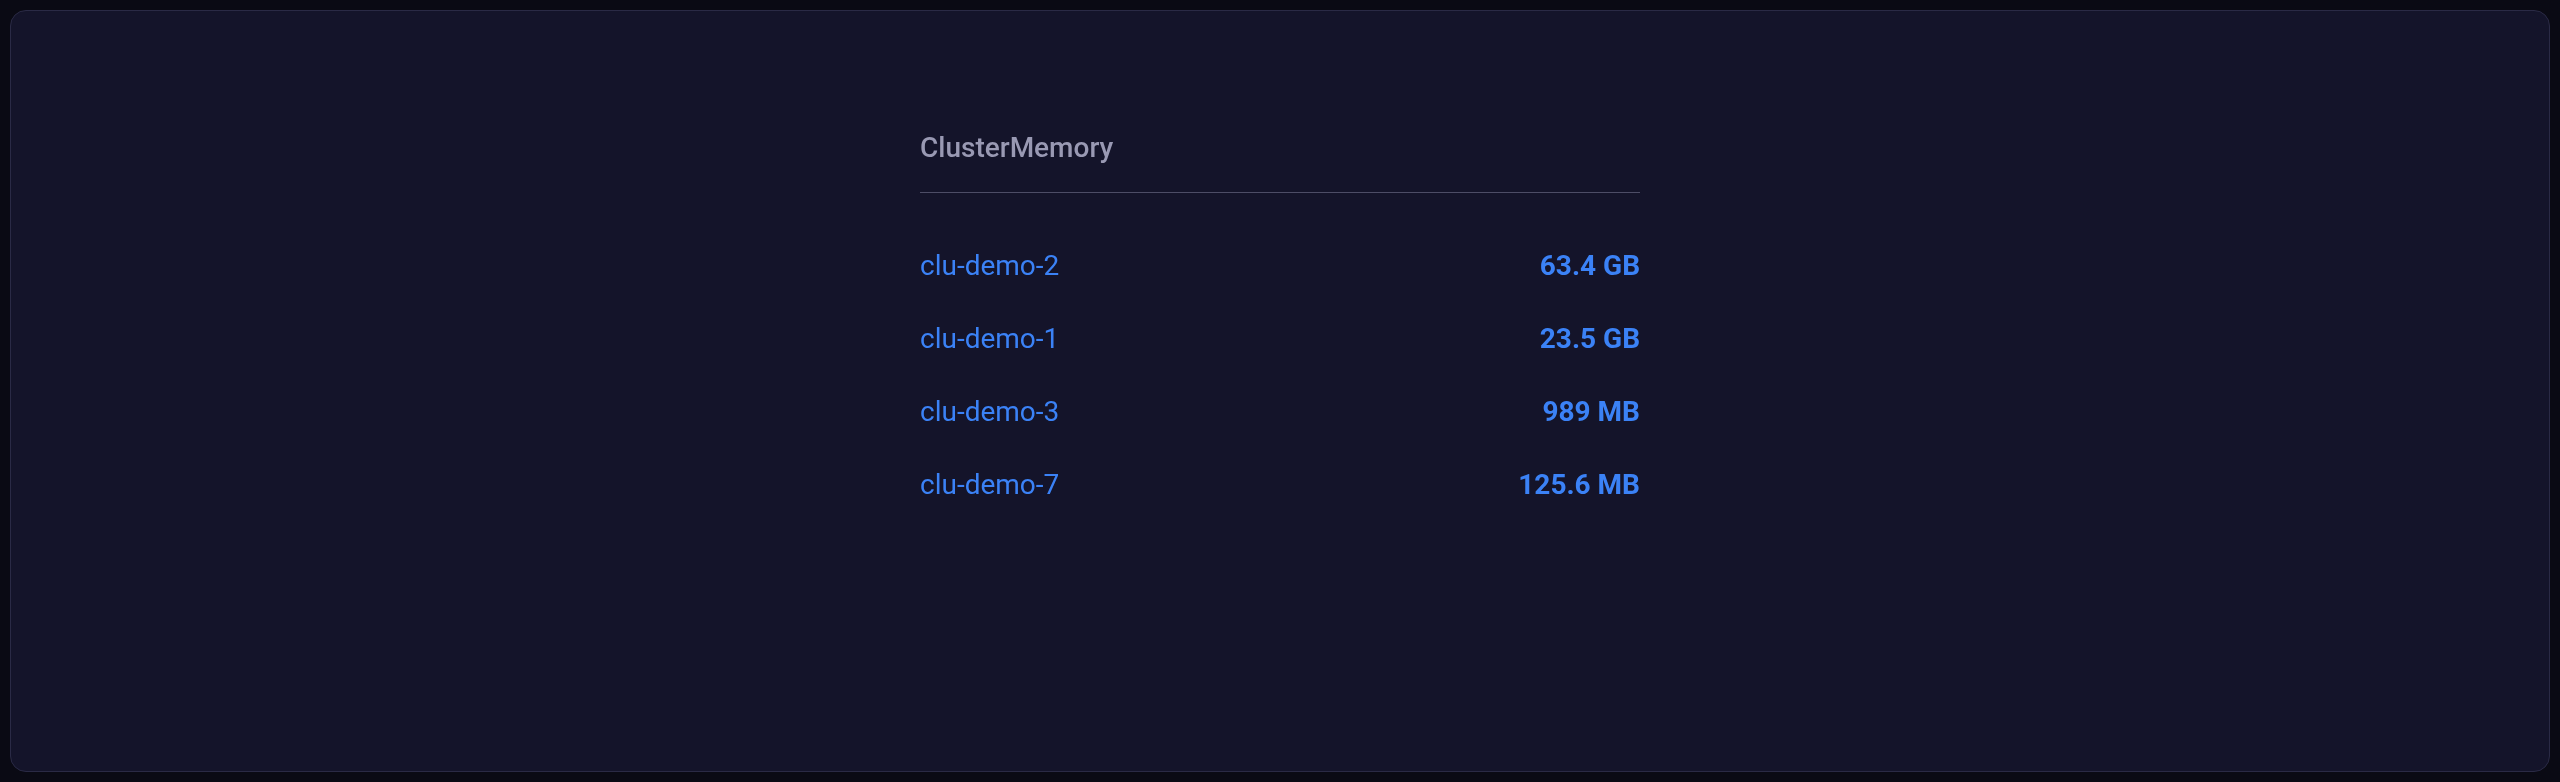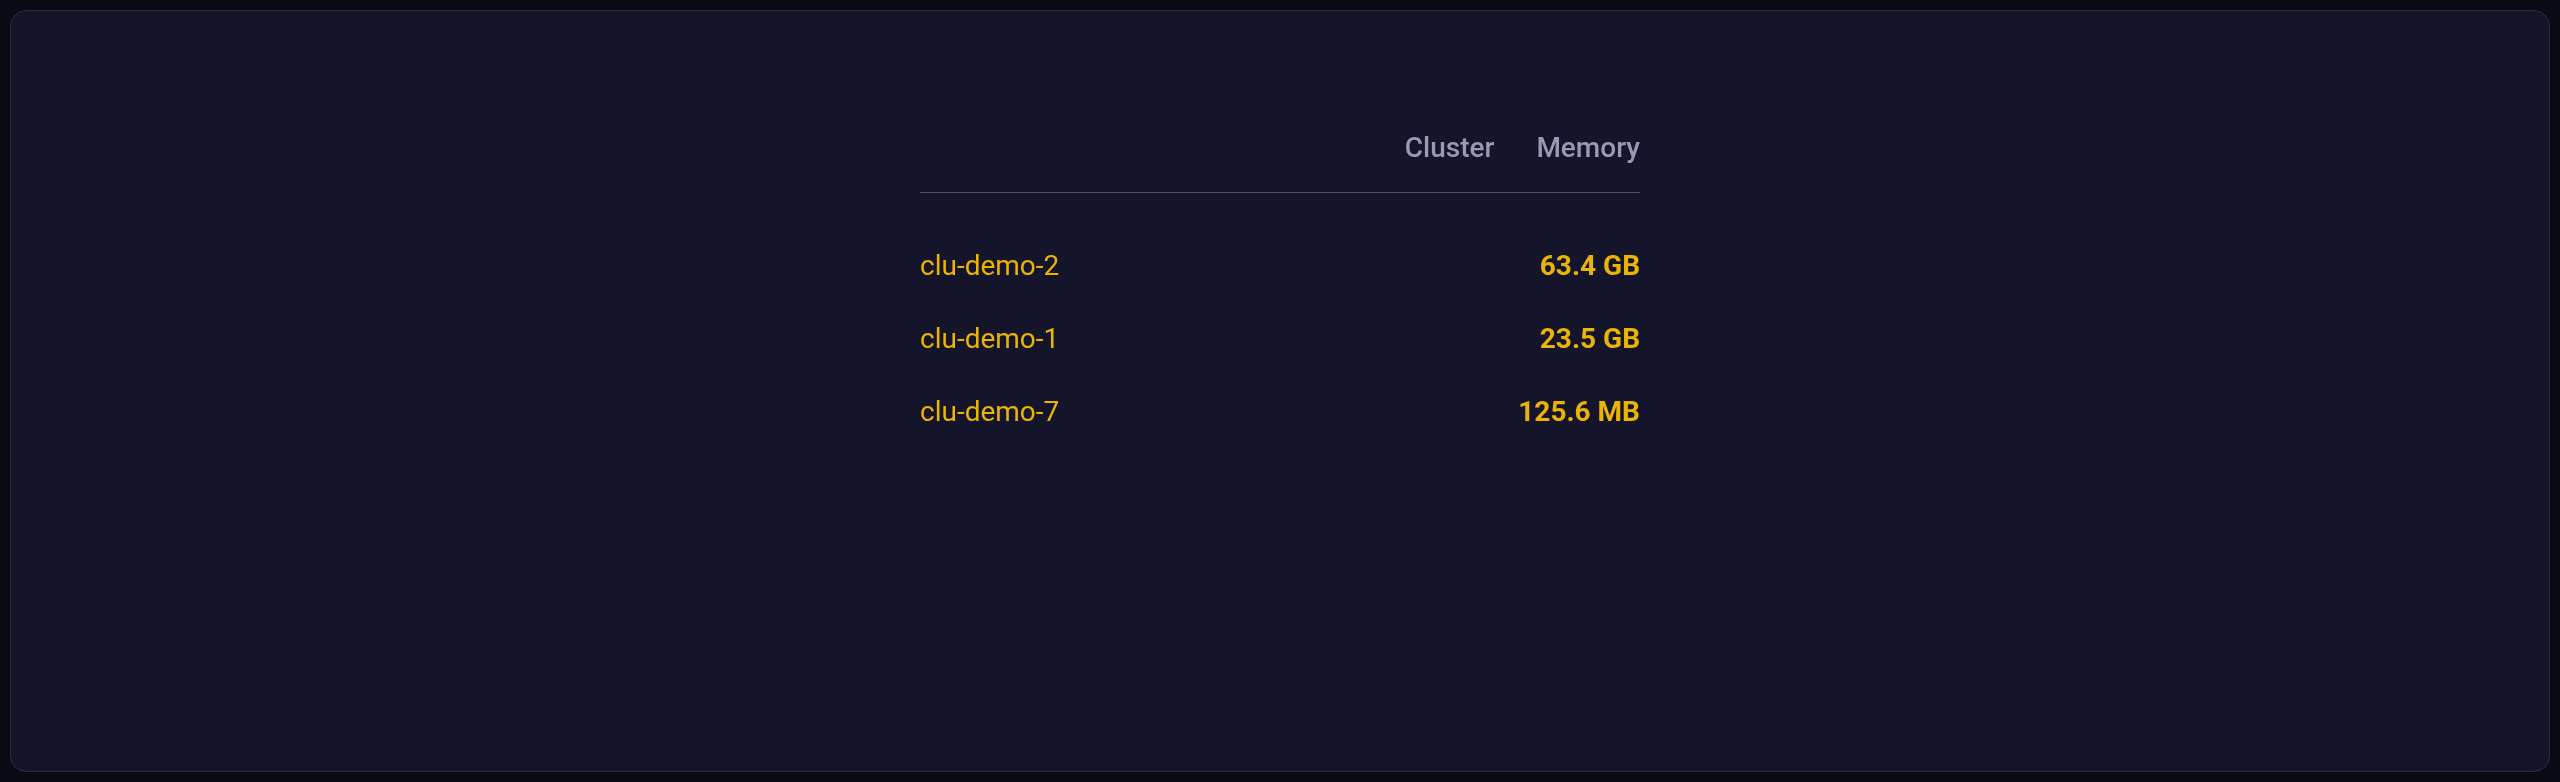--- a/index.html
+++ b/index.html
@@ -30,54 +30,53 @@
       align-items: flex-start;
       padding-top: 120px;
     }
     
     .table-container {
       width: 720px;
     }
     
     .table-header {
       display: flex;
-      justify-content: flex-end;
+      justify-content: flex-start;
       align-items: center;
       padding: 0 0 28px 0;
       border-bottom: 1px solid #4d4d66;
     }
     
     .header-cell {
       color: #9999b3;
       font-size: 28px;
       font-weight: 500;
     }
     
     .header-cluster {
       text-align: left;
     }
     
     .header-memory {
       text-align: right;
-      margin-left: 42px;
     }
     
     .table-body {
       padding-top: 36px;
     }
     
     .table-row {
       display: flex;
       justify-content: space-between;
       align-items: center;
       padding: 20px 0;
     }
     
     .cell {
-      color: #eab308;
+      color: #3b82f6;
       font-size: 28px;
       font-weight: 400;
     }
     
     .cell-cluster {
       text-align: left;
     }
     
     .cell-memory {
       text-align: right;
@@ -96,18 +95,22 @@
     <div class="table-body">
       <div class="table-row">
         <div class="cell cell-cluster">clu-demo-2</div>
         <div class="cell cell-memory">63.4 GB</div>
       </div>
       <div class="table-row">
         <div class="cell cell-cluster">clu-demo-1</div>
         <div class="cell cell-memory">23.5 GB</div>
       </div>
       <div class="table-row">
+        <div class="cell cell-cluster">clu-demo-3</div>
+        <div class="cell cell-memory">989 MB</div>
+      </div>
+      <div class="table-row">
         <div class="cell cell-cluster">clu-demo-7</div>
         <div class="cell cell-memory">125.6 MB</div>
       </div>
     </div>
   </div>
 </div>
 
 </body></html>

